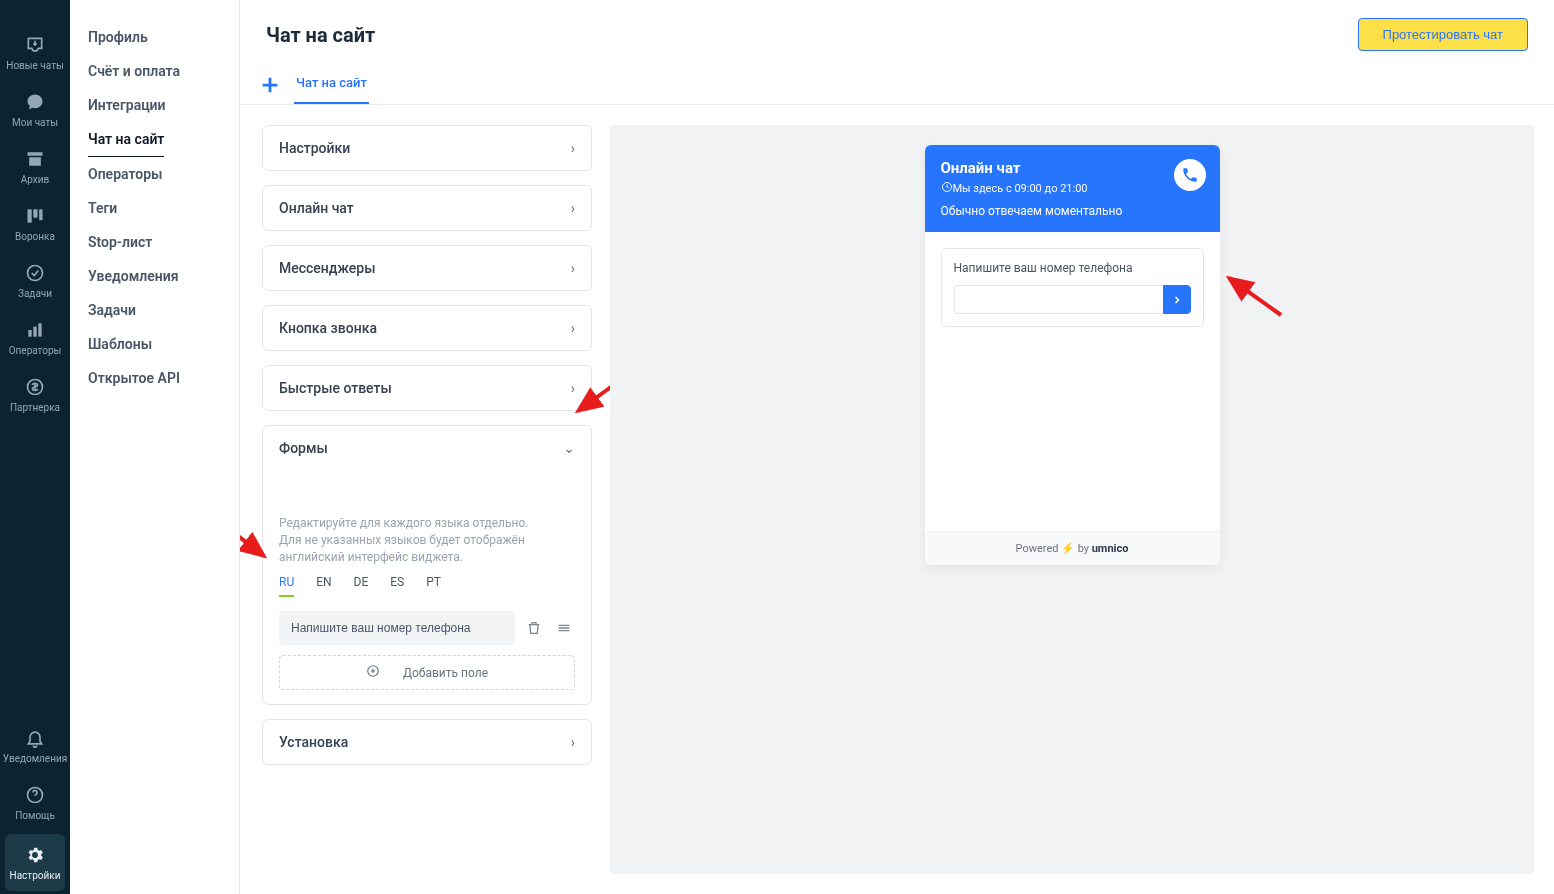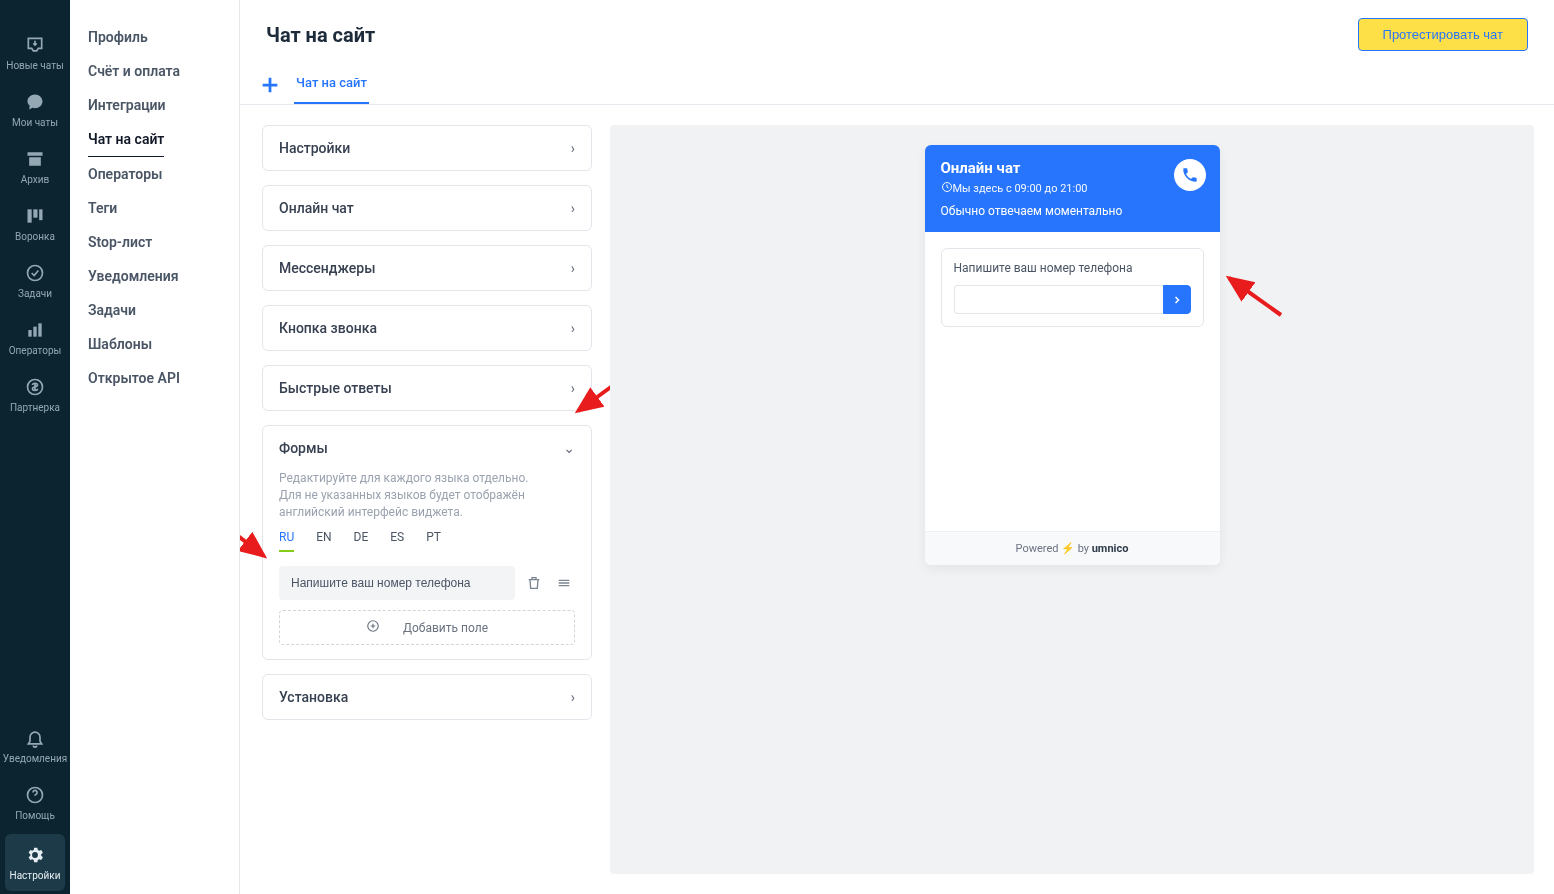--- a/index.html
+++ b/index.html
@@ -150,20 +150,21 @@
   align-items: center;
   padding: 14px 16px;
   cursor: pointer;
   font-size: 14px;
   color: #374151;
   font-weight: 500;
 }
 .chev { color: #6b7280; }
 .accordion-body {
   padding: 0 16px 14px 16px;
+  margin-top: 45px;
 }
 .help-text {
   font-size: 12px;
   color: #9aa3af;
   line-height: 1.4;
   margin-bottom: 10px;
 }
 .lang-tabs {
   display: flex;
   gap: 22px;

